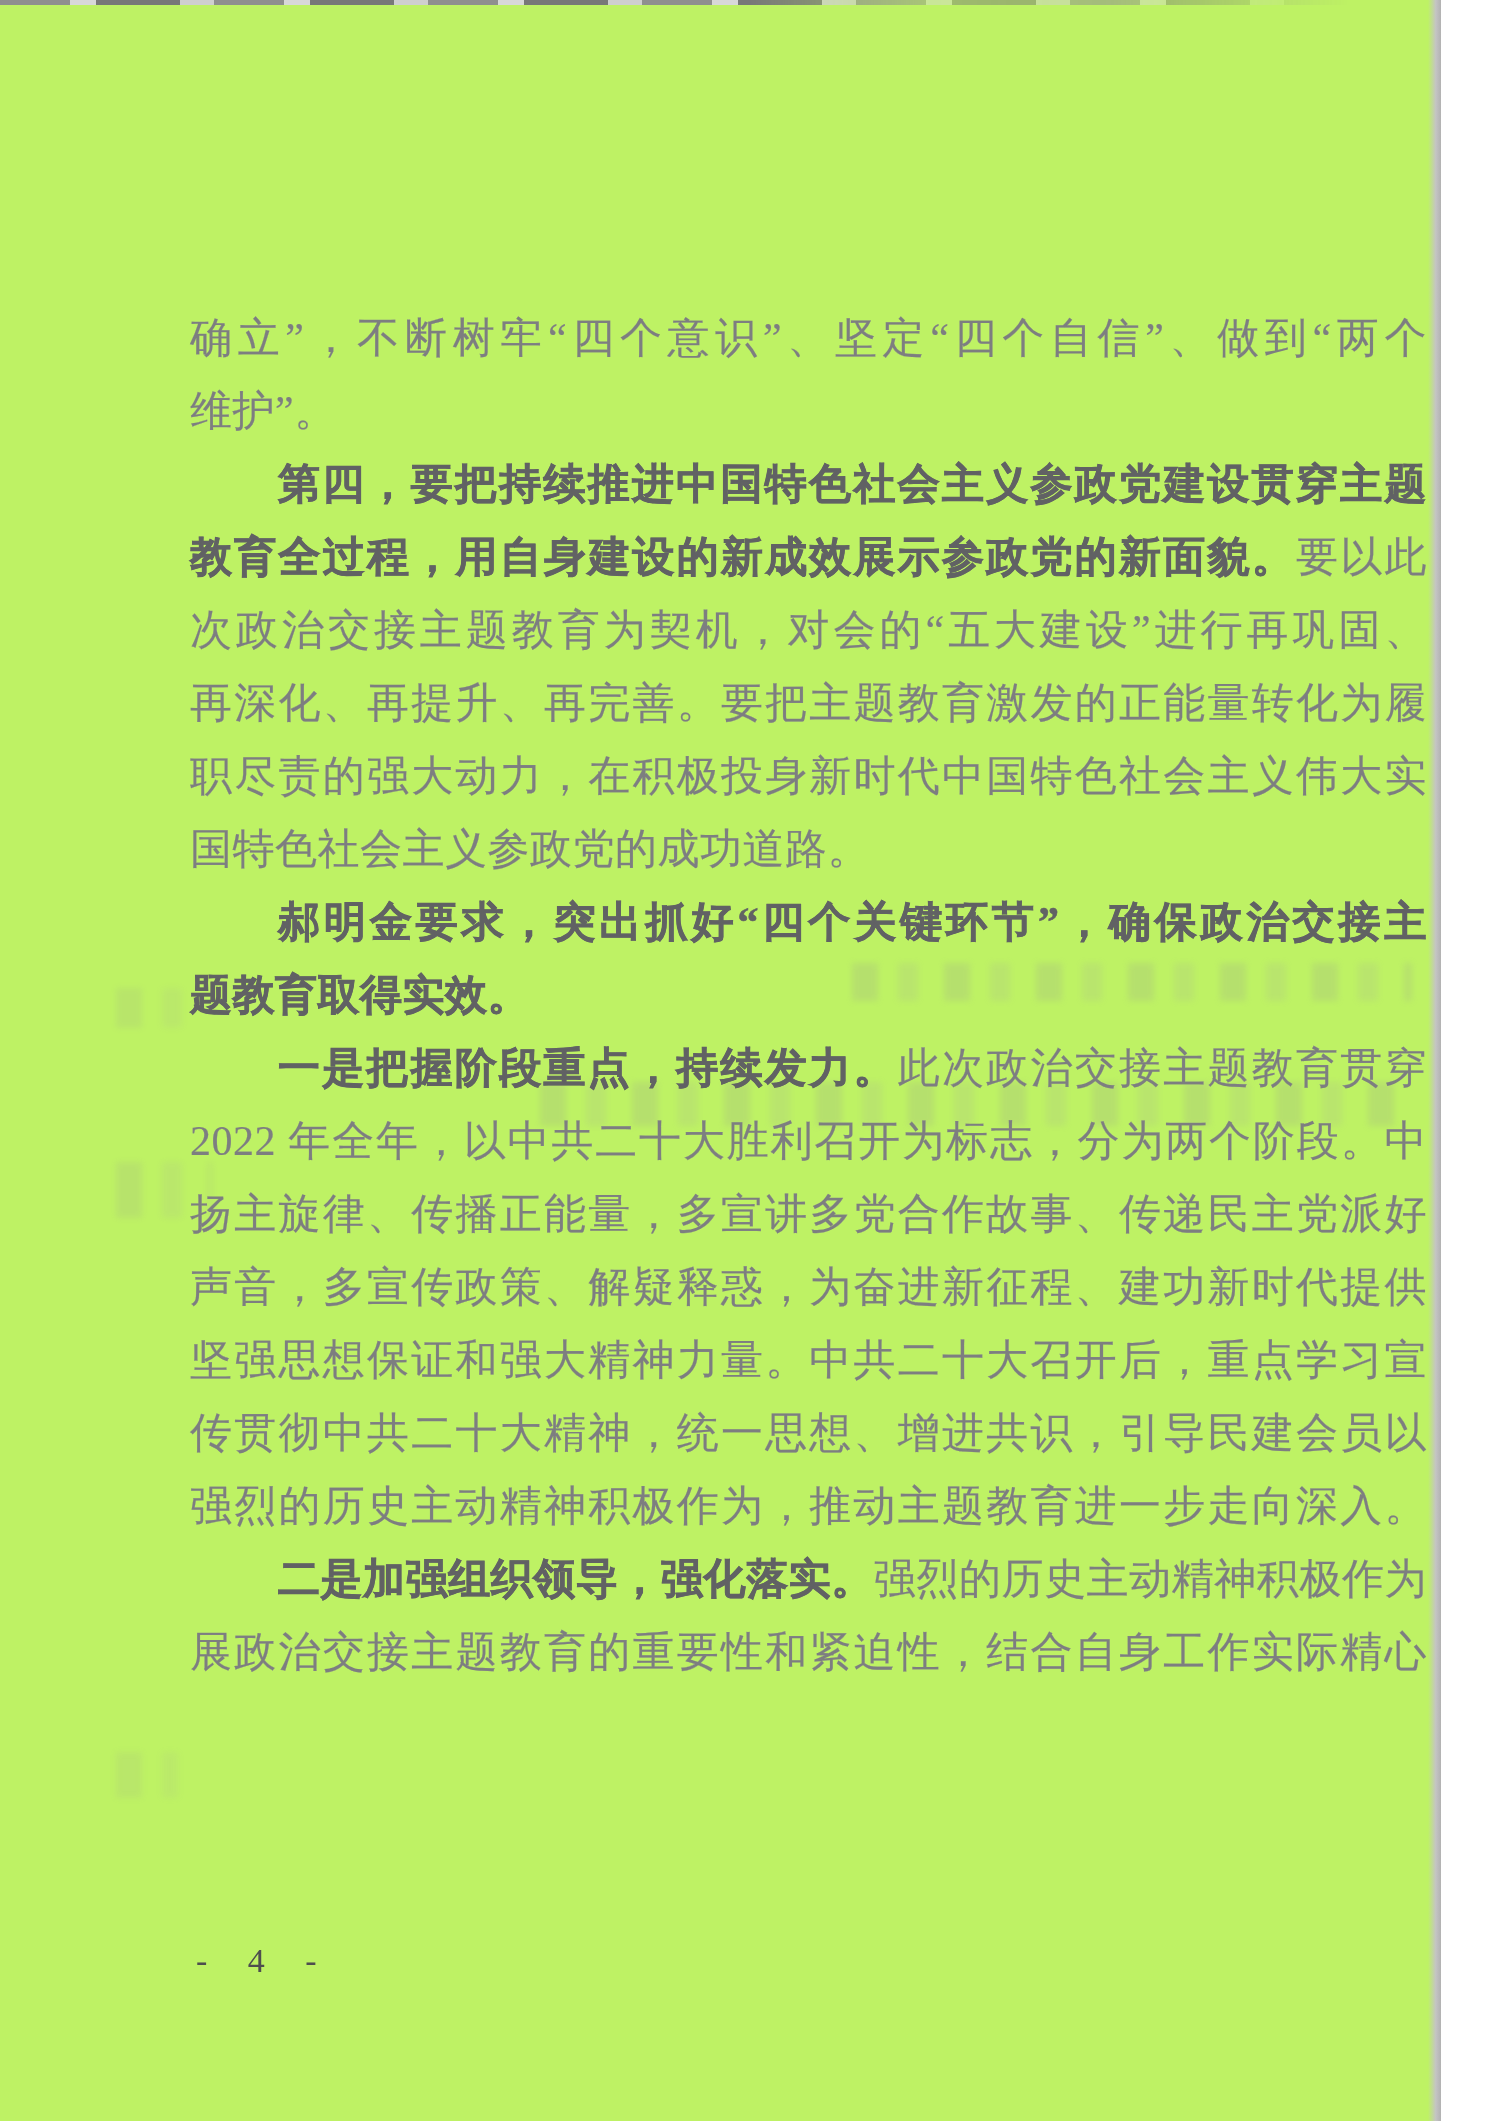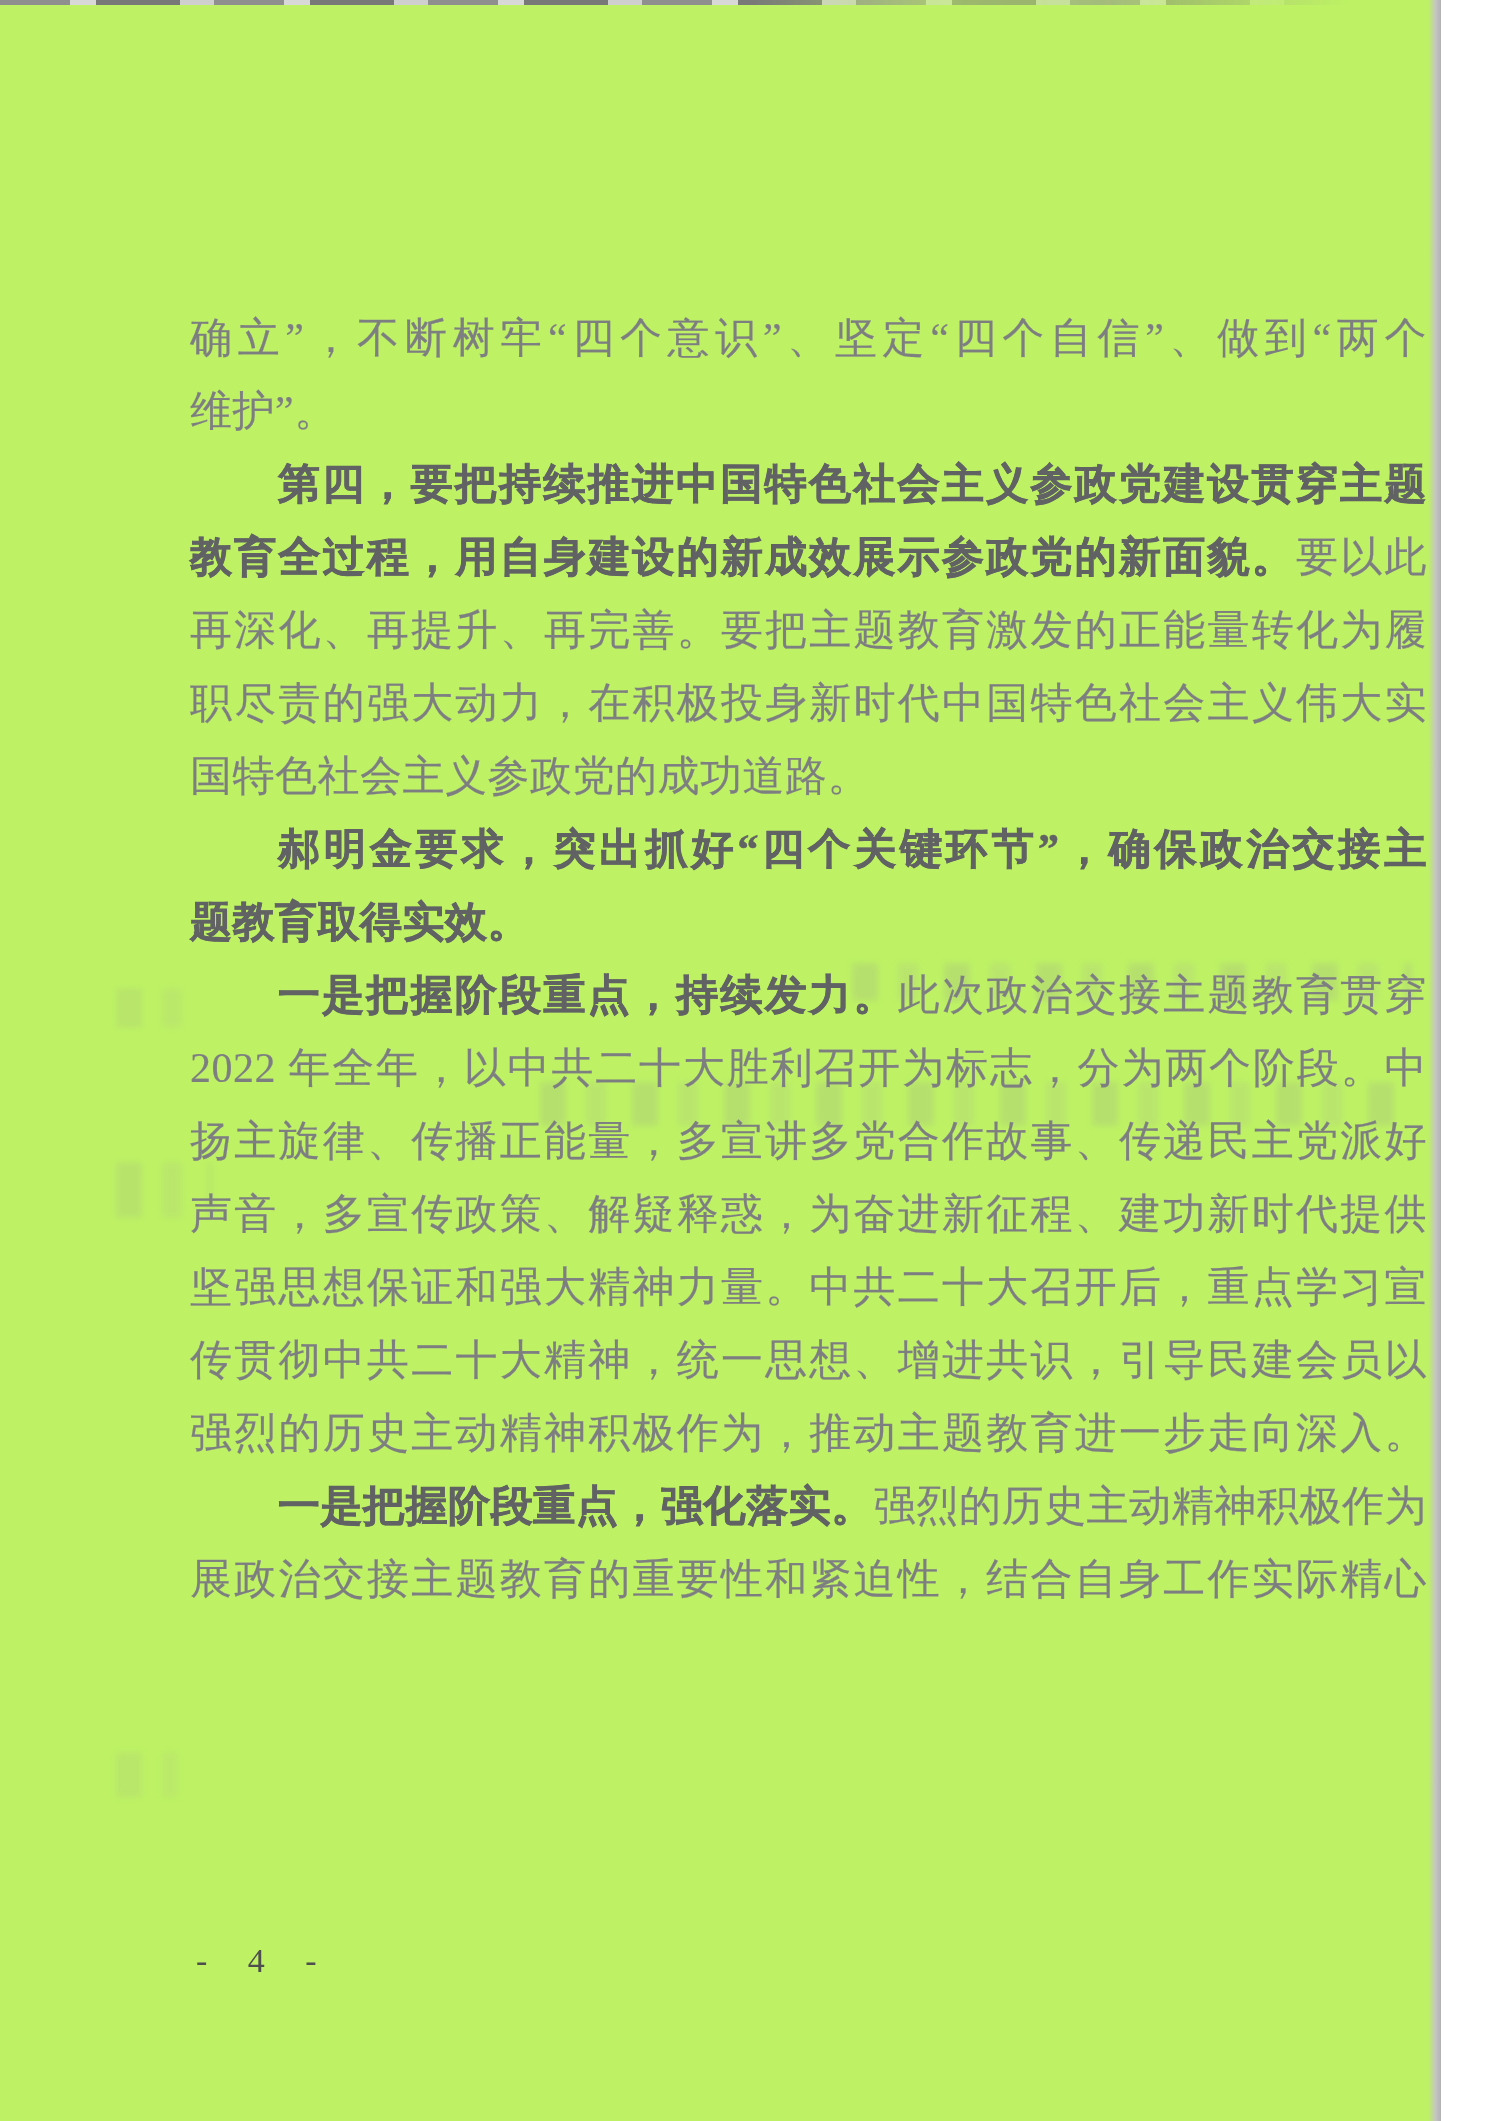--- a/index.html
+++ b/index.html
@@ -87,30 +87,31 @@
   <div class="ghost g2"></div>
   <div class="ghost g3"></div>
   <div class="ghost g4"></div>
   <div class="ghost g5"></div>
 
   <div class="text-block">
       <div class="line just"><span class="seg">确立”，不断树牢“四个意识”、坚定“四个自信”、做到“两个</span></div>
       <div class="line left"><span class="seg">维护”。</span></div>
       <div class="line just indent"><span class="seg b">第四，要把持续推进中国特色社会主义参政党建设贯穿主题</span></div>
       <div class="line just"><span class="seg b">教育全过程，用自身建设的新成效展示参政党的新面貌。</span><span class="seg">要以此</span></div>
+      <div class="line just"><span class="seg">次政治交接主题教育为契机，对会的“五大建设”进行再巩固、</span></div>
       <div class="line just"><span class="seg">再深化、再提升、再完善。要把主题教育激发的正能量转化为履</span></div>
       <div class="line just"><span class="seg">职尽责的强大动力，在积极投身新时代中国特色社会主义伟大实</span></div>
       <div class="line left"><span class="seg">国特色社会主义参政党的成功道路。</span></div>
       <div class="line just indent"><span class="seg b">郝明金要求，突出抓好“四个关键环节”，确保政治交接主</span></div>
       <div class="line left"><span class="seg b">题教育取得实效。</span></div>
       <div class="line just indent"><span class="seg b">一是把握阶段重点，持续发力。</span><span class="seg">此次政治交接主题教育贯穿</span></div>
       <div class="line just"><span class="seg">2022 年全年，以中共二十大胜利召开为标志，分为两个阶段。中</span></div>
       <div class="line just"><span class="seg">扬主旋律、传播正能量，多宣讲多党合作故事、传递民主党派好</span></div>
       <div class="line just"><span class="seg">声音，多宣传政策、解疑释惑，为奋进新征程、建功新时代提供</span></div>
       <div class="line just"><span class="seg">坚强思想保证和强大精神力量。中共二十大召开后，重点学习宣</span></div>
       <div class="line just"><span class="seg">传贯彻中共二十大精神，统一思想、增进共识，引导民建会员以</span></div>
       <div class="line just"><span class="seg">强烈的历史主动精神积极作为，推动主题教育进一步走向深入。</span></div>
-      <div class="line just indent"><span class="seg b">一是把握阶段重点，强化落实。</span><span class="seg">强烈的历史主动精神积极作为</span></div>
+      <div class="line just indent"><span class="seg b">二是加强组织领导，强化落实。</span><span class="seg">强烈的历史主动精神积极作为</span></div>
       <div class="line just"><span class="seg">展政治交接主题教育的重要性和紧迫性，结合自身工作实际精心</span></div>
     </div>
 
   <div class="page-number">- 4 -</div>
 </div>
 
 </body></html>

